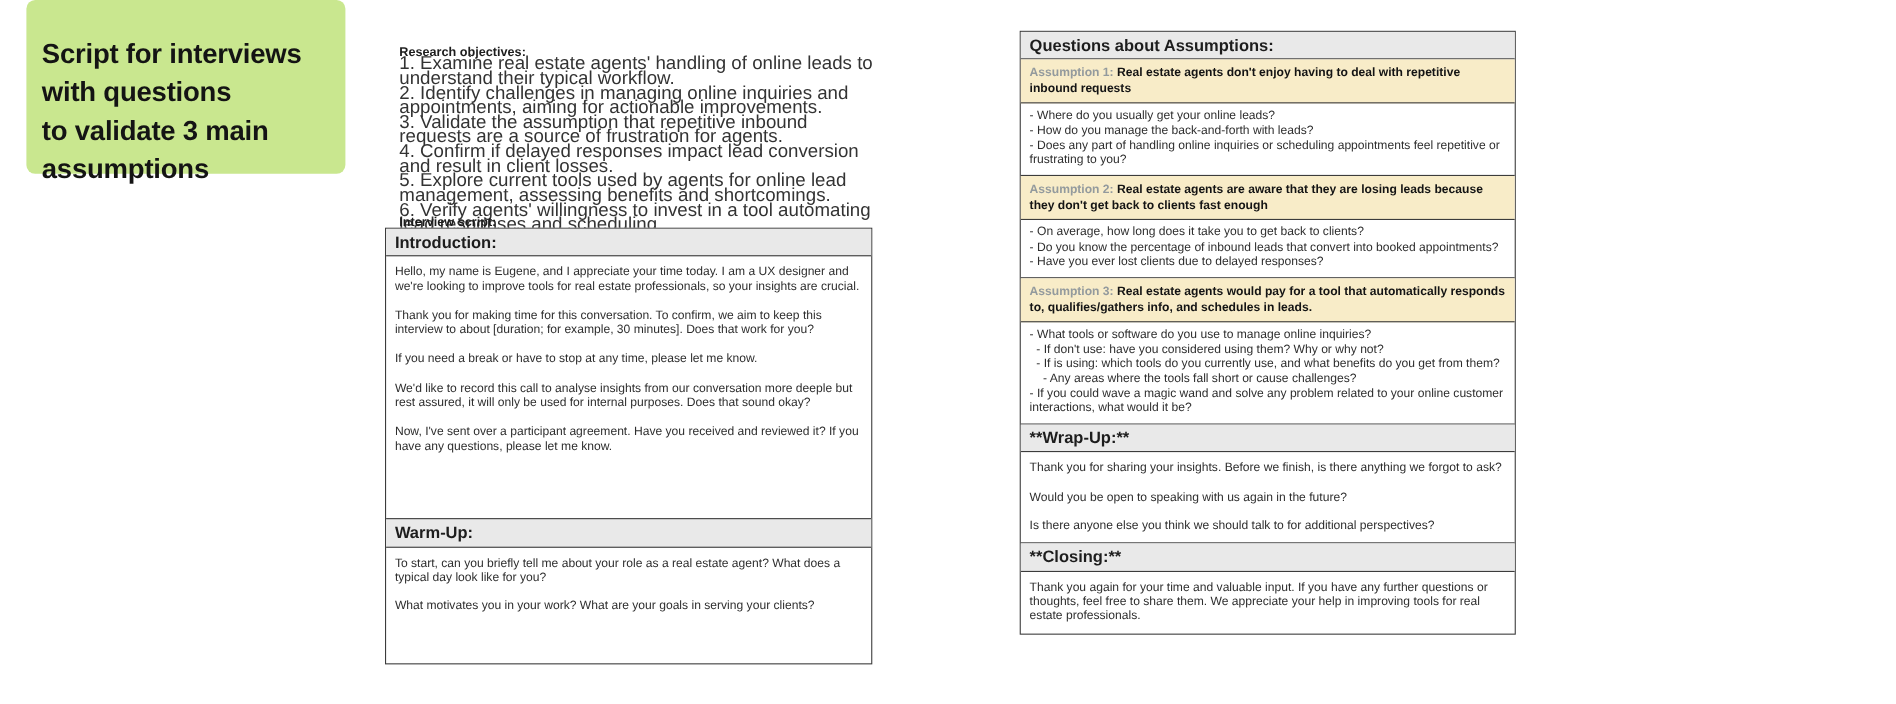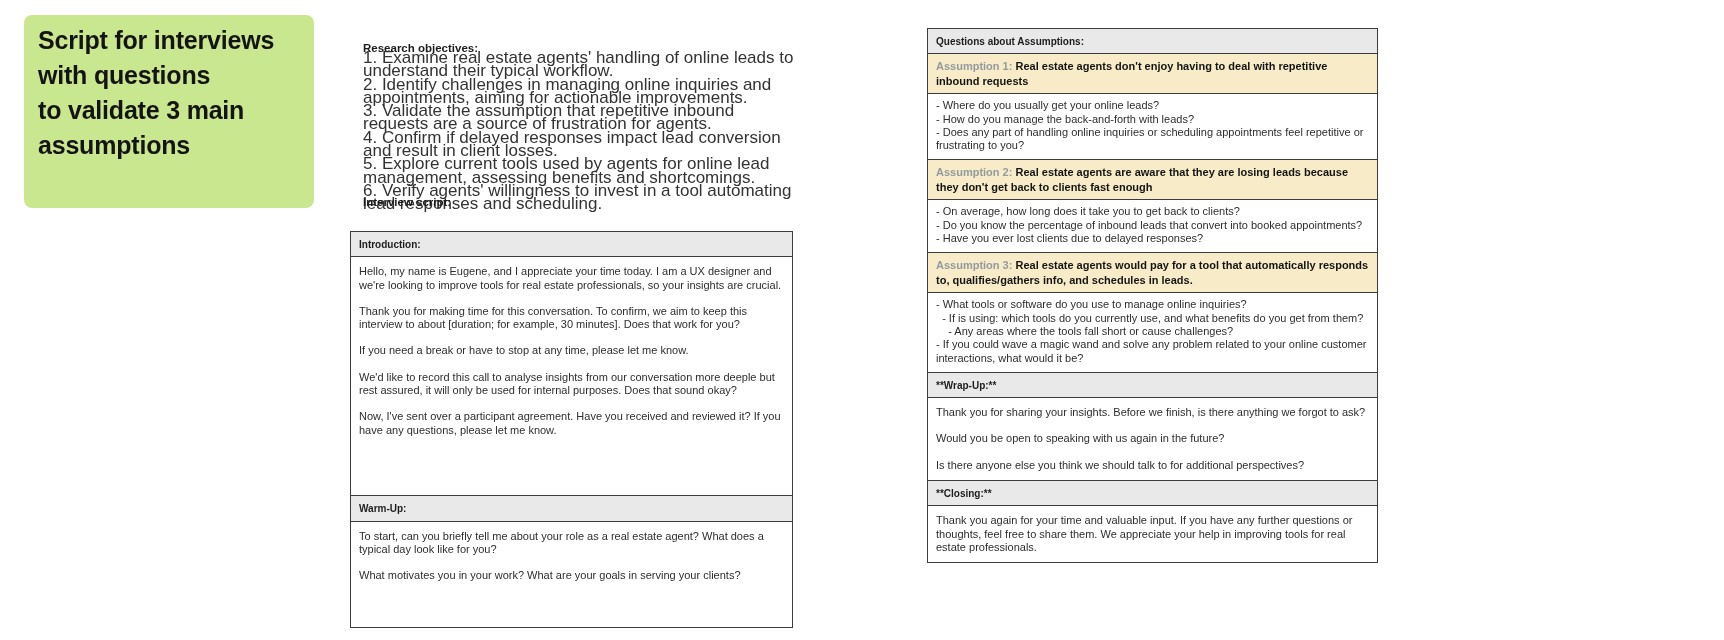--- a/index.html
+++ b/index.html
@@ -1,42 +1,42 @@
 <!DOCTYPE html>
 <html><head>
 <meta charset="utf-8">
 <style>
   * { margin:0; padding:0; box-sizing:border-box; }
   html,body { width:1724px; height:640px; background:#ffffff; overflow:hidden;
               font-family:"Liberation Sans", sans-serif; color:#2e2e2e; }
 
   
   .sticky {
-    position:absolute; left:24px; top:15px; width:290px; height:193px;
-    background:#c9e78f; border-radius:8px; padding:8px 10px 0 14px;
+    position:absolute; left:24px; top:0; width:290px; height:158px;
+    background:#c9e78f; border-radius:8px; padding:32px 10px 0 14px;
   }
   .sticky-text {
     font-size:25px; line-height:35px; font-weight:bold; color:#141414;
     white-space:pre-line; letter-spacing:-0.2px;
   }
 
   
   .heading-sm { position:absolute; font-size:11.5px; font-weight:bold; color:#1d1d1d; }
   #research-heading { left:363px; top:42px; }
   #objectives { position:absolute; left:363px; top:51px; width:432px;
                 font-size:17px; line-height:13.3px; color:#333; }
   #interview-heading { left:363px; top:196px;text-align:right; }
 
   .doc-table {
     position:absolute; background:#ffffff; border:1.5px solid #3c3c3c;
     font-size:11px; line-height:13.3px;
   }
-  #script-table { left:350px; top:231px; width:443px; }
+  #script-table { left:350px; top:207px; width:443px; }
   .sec-header {
-    background:#e9e9e9; font-weight:bold; font-size:10px; color:#1d1d1d;
+    background:#e9e9e9; font-weight:bold; font-size:15px; color:#1d1d1d;
     padding:6px 8px 5px 8px;
   }
   .bb { border-bottom:1px solid #3c3c3c; }
   .bt { border-top:1px solid #3c3c3c; }
   .sec-body { padding:8px; }
   #intro-body { height:238px; }
   #warmup-body { height:105px; }
   .para { margin-bottom:13px; }
   .para:last-child { margin-bottom:0; }
 
@@ -113,20 +113,21 @@
       <div class="qline">- Do you know the percentage of inbound leads that convert into booked appointments?</div>
       <div class="qline">- Have you ever lost clients due to delayed responses?</div>
     </div>
 
   <div class="assump-row bb">
     <span class="assump-label">Assumption 3:</span>
     <span class="assump-statement">Real estate agents would pay for a tool that automatically responds to, qualifies/gathers info, and schedules in leads.</span>
   </div>
   <div class="q-body bb">
       <div class="qline">- What tools or software do you use to manage online inquiries?</div>
+      <div class="qline">  - If don't use: have you considered using them? Why or why not?</div>
       <div class="qline">  - If is using: which tools do you currently use, and what benefits do you get from them?</div>
       <div class="qline">    - Any areas where the tools fall short or cause challenges?</div>
       <div class="qline">- If you could wave a magic wand and solve any problem related to your online customer interactions, what would it be?</div>
     </div>
 
   <div class="sec-header bb">**Wrap-Up:**</div>
   <div class="content-body bb">
       <div class="para">Thank you for sharing your insights. Before we finish, is there anything we forgot to ask?</div>
       <div class="para">Would you be open to speaking with us again in the future?</div>
       <div class="para">Is there anyone else you think we should talk to for additional perspectives?</div>

